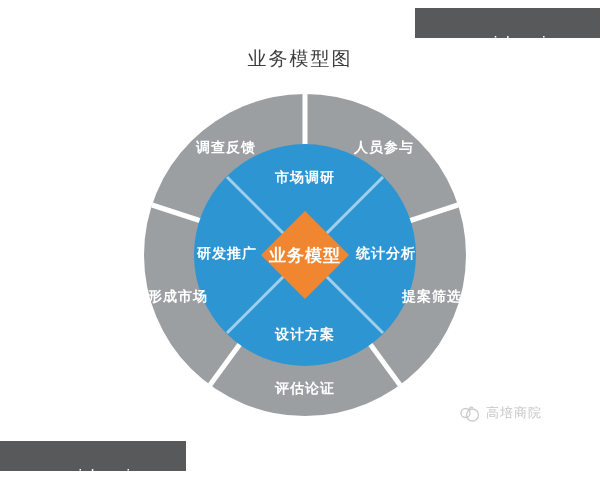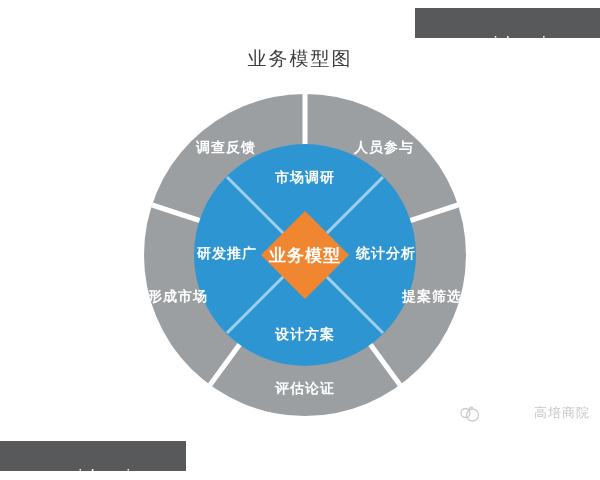--- a/index.html
+++ b/index.html
@@ -61,21 +61,20 @@
     position: absolute;
     top: 401px; left: 458px;
     display: flex; align-items: center;
     gap: 4px;
   }
   .watermark span {
     color: #c6c6c6;
     font-size: 13px;
     letter-spacing: 1px;
     white-space: nowrap;
-    margin-left: 48px;
   }
 </style>
 </head>
 <body>
 
 <div class="stage">
 
   <div class="topbar">
     <span>www.weichenyi.com</span>
   </div>

